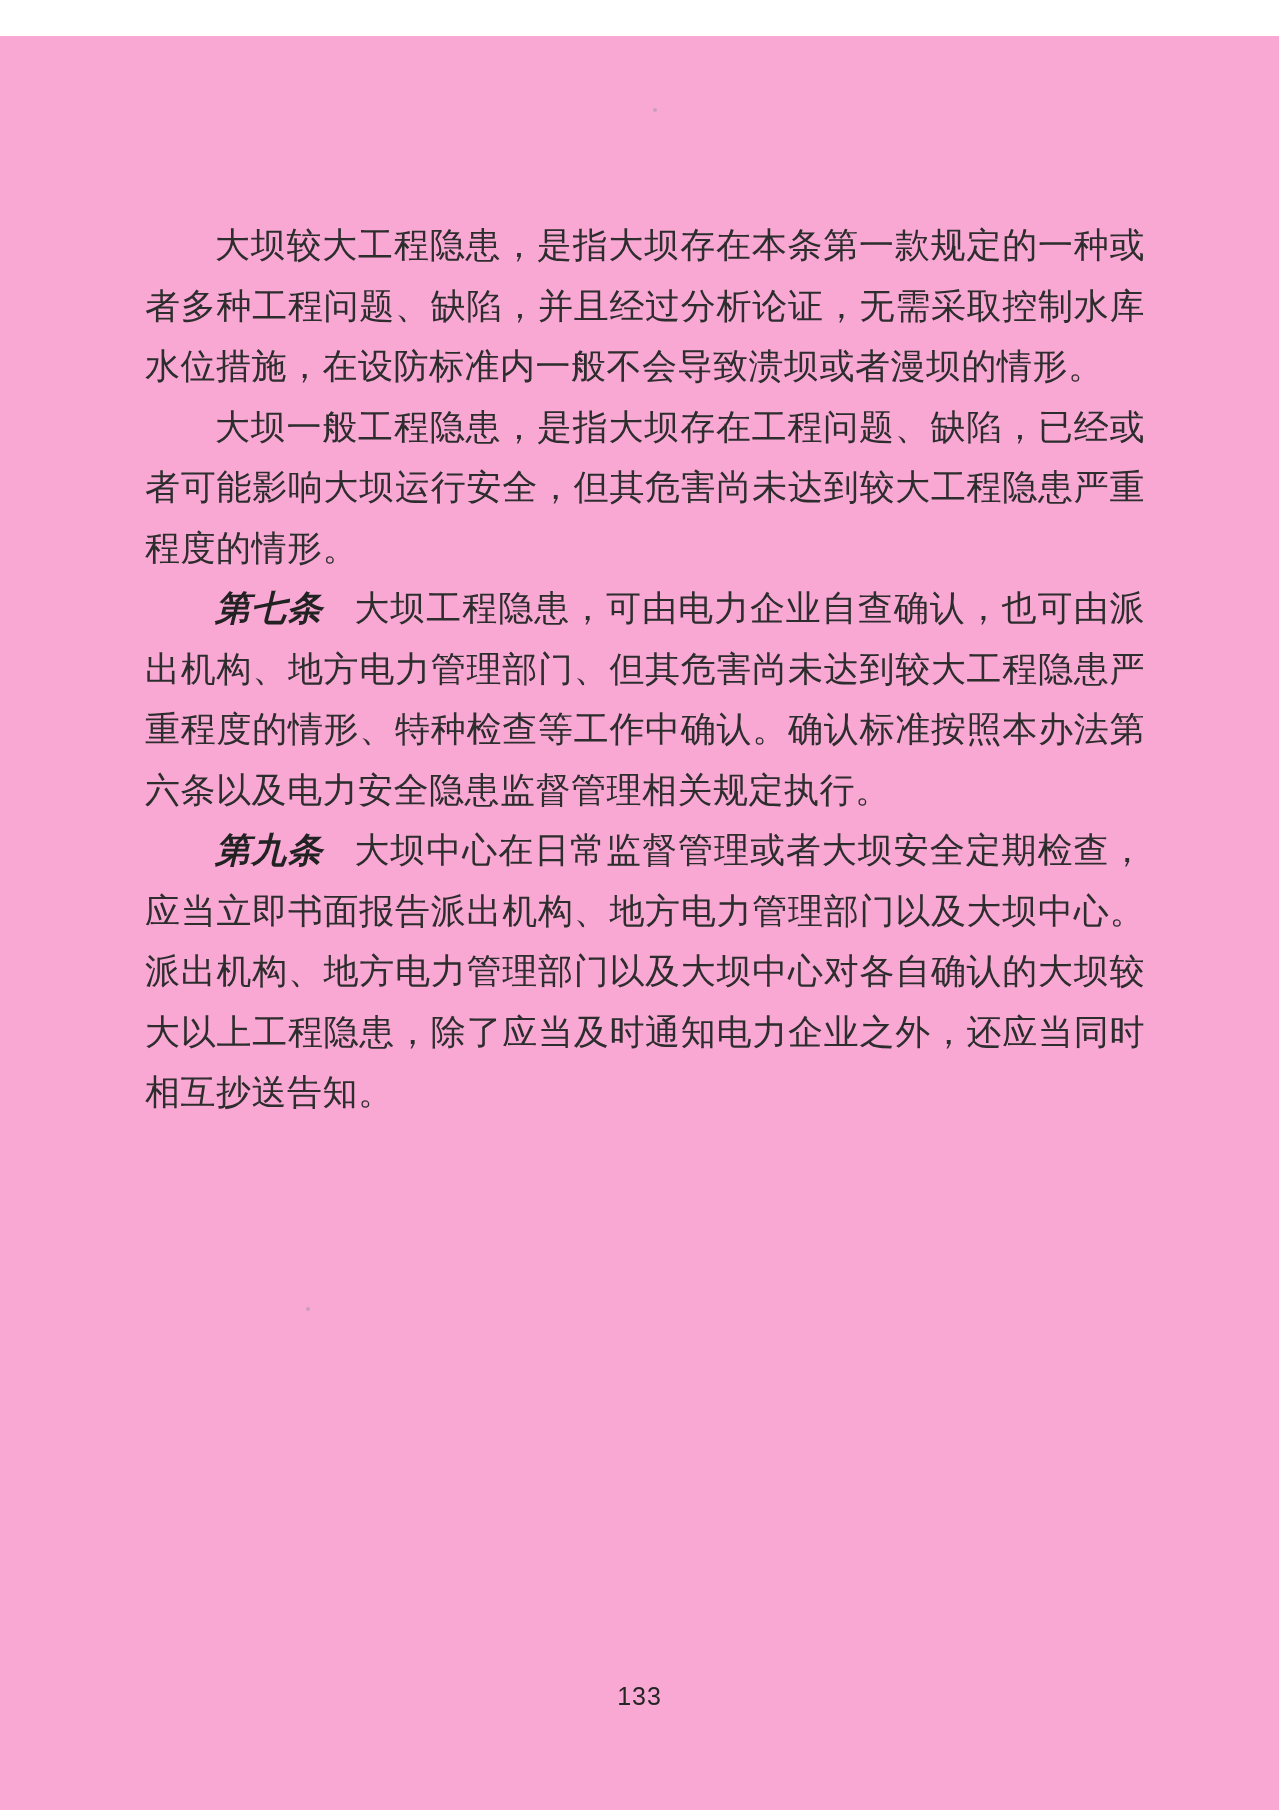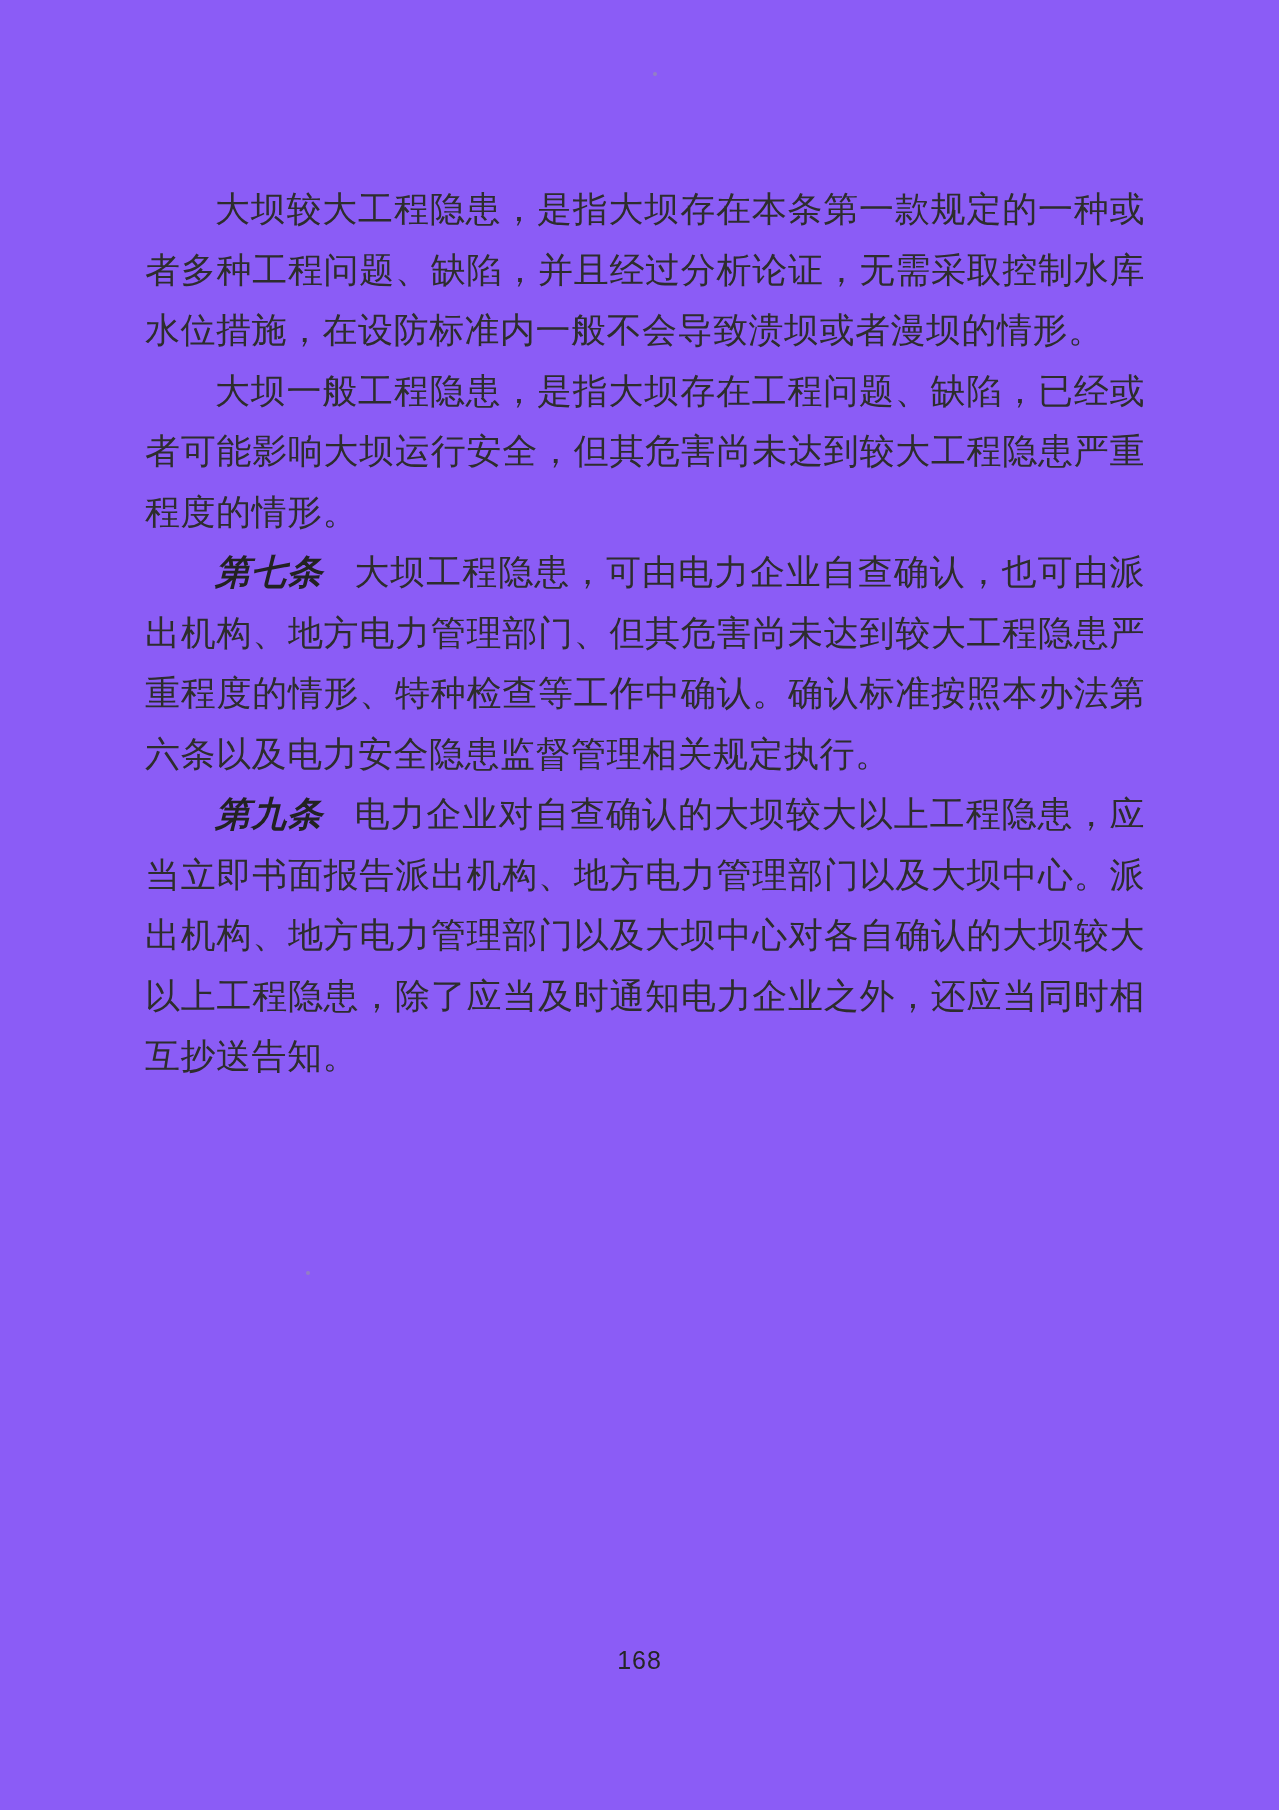--- a/index.html
+++ b/index.html
@@ -10,21 +10,22 @@
   body {
     width: 1279px;
     height: 1810px;
     position: relative;
     overflow: hidden;
     font-family: "Liberation Serif", "DejaVu Serif", serif;
   }
   .page {
     position: absolute;
     inset: 0;
-    background: #8b5cf6;
+    background: #f9a8d4;
+    margin-top: 36px;
   }
   .text-block {
     position: absolute;
     left: 145px;
     top: 180px;
     width: 1000px;
     font-size: 35px;
     line-height: 60.5px;
     letter-spacing: 0.5px;
     color: #2d2d2d;
@@ -71,25 +72,25 @@
 
   <div class="text-block">
 
     <p class="para"><span>大坝较大工程隐患，是指大坝存在本条第一款规定的一种或者多种工程问题、缺陷，并且经过分析论证，无需采取控制水库水位措施，在设防标准内一般不会导致溃坝或者漫坝的情形。</span></p>
 
     <p class="para"><span>大坝一般工程隐患，是指大坝存在工程问题、缺陷，已经或者可能影响大坝运行安全，但其危害尚未达到较大工程隐患严重程度的情形。</span></p>
 
     <p class="para"><b class="article-label">第七条</b><span>大坝工程隐患，可由电力企业自查确认，也可由派出机构、地方电力管理部门、但其危害尚未达到较大工程隐患严重程度的情形、特种检查等工作中确认。确认标准按照本办法第六条以及电力安全隐患监督管理相关规定执行。</span></p>
 
 
-    <p class="para"><b class="article-label">第九条</b><span>电力企业对自查确认的大坝较大以上工程隐患，应当立即书面报告派出机构、地方电力管理部门以及大坝中心。派出机构、地方电力管理部门以及大坝中心对各自确认的大坝较大以上工程隐患，除了应当及时通知电力企业之外，还应当同时相互抄送告知。</span></p>
+    <p class="para"><b class="article-label">第九条</b><span>大坝中心在日常监督管理或者大坝安全定期检查，应当立即书面报告派出机构、地方电力管理部门以及大坝中心。派出机构、地方电力管理部门以及大坝中心对各自确认的大坝较大以上工程隐患，除了应当及时通知电力企业之外，还应当同时相互抄送告知。</span></p>
 
 
   </div>
 
   <div class="speck speck-1"></div>
   <div class="speck speck-2"></div>
 
   <div class="page-footer">
-    <span class="page-number">168</span>
+    <span class="page-number">133</span>
   </div>
 
 </div>
 
 </body></html>

